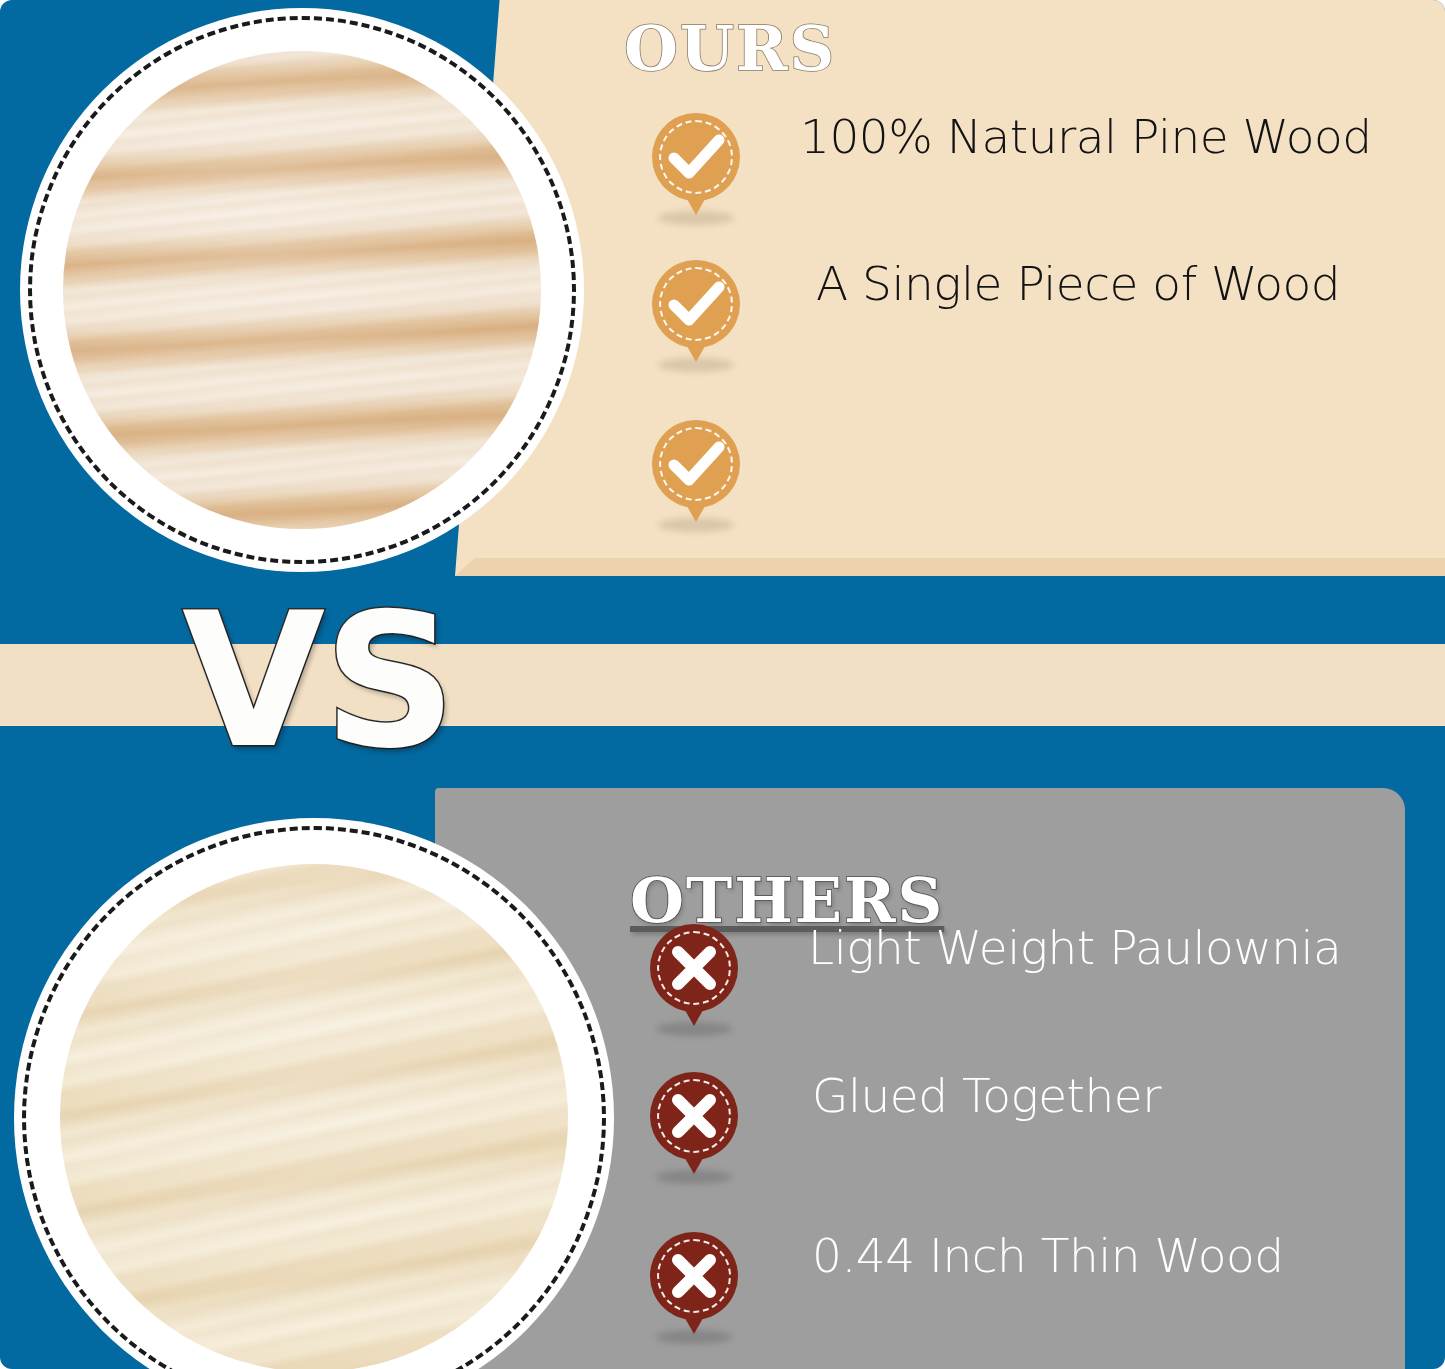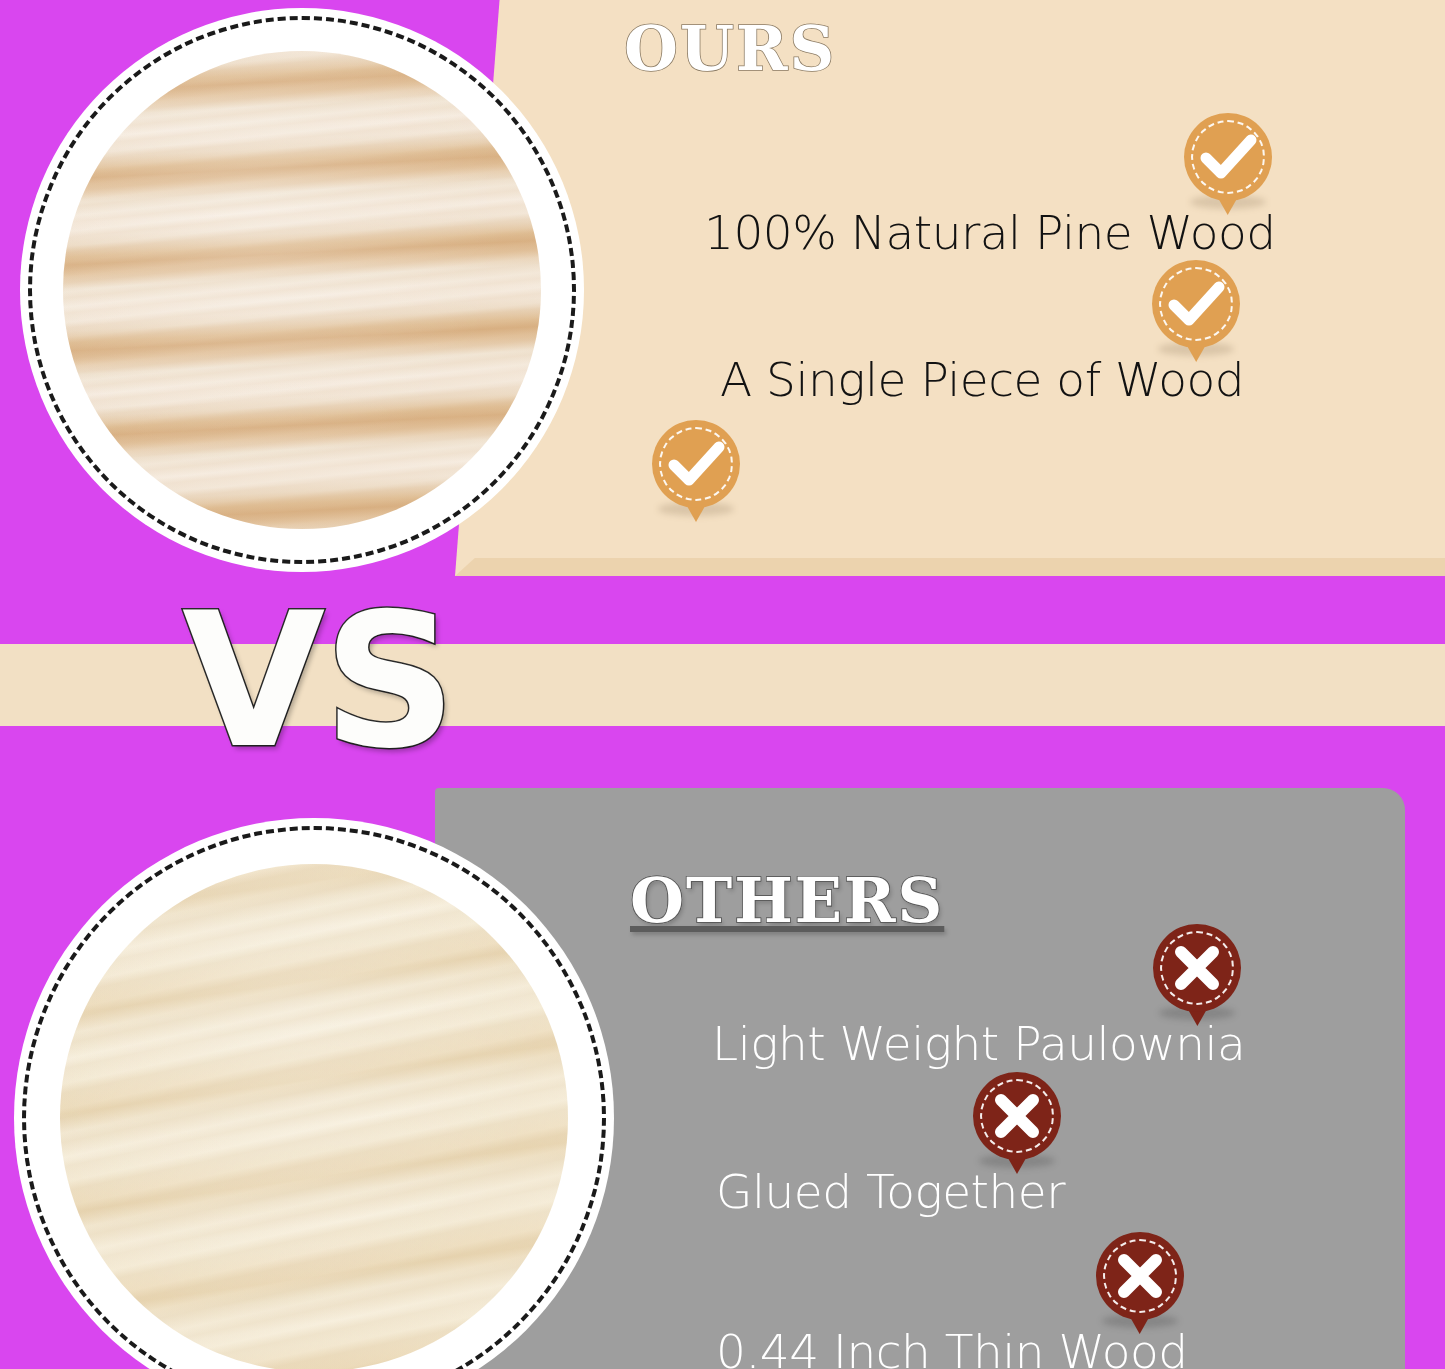--- a/index.html
+++ b/index.html
@@ -8,22 +8,23 @@
     background: #ffffff;
   }
   body {
     font-family: "DejaVu Sans", sans-serif;
   }
 
   #stage {
     position: relative;
     width: 1445px;
     height: 1369px;
-    background: #d946ef;
+    background: #0369a1;
     overflow: hidden;
+    border-radius: 12px;
   }
 
   
   .ours-panel {
     position: absolute;
     left: 455px;
     top: 0;
     width: 990px;
     height: 576px;
     background: #f4e0c3;
@@ -168,23 +169,22 @@
         rgba(200,170,120,0.13) 9px,
         rgba(200,170,120,0.00) 24px
       ),
       radial-gradient(ellipse at 45% 30%, rgba(255,255,255,0.20), rgba(255,255,255,0) 65%);
   }
 
   
   .feature-row {
     position: absolute;
     display: flex;
-    align-items: flex-end;
+    align-items: flex-start;
     height: 96px;
-    flex-direction: column;
   }
 
   .badge-wrap {
     position: relative;
     width: 96px;
     height: 112px;
     flex: 0 0 96px;
   }
   .badge-shadow {
     position: absolute;

